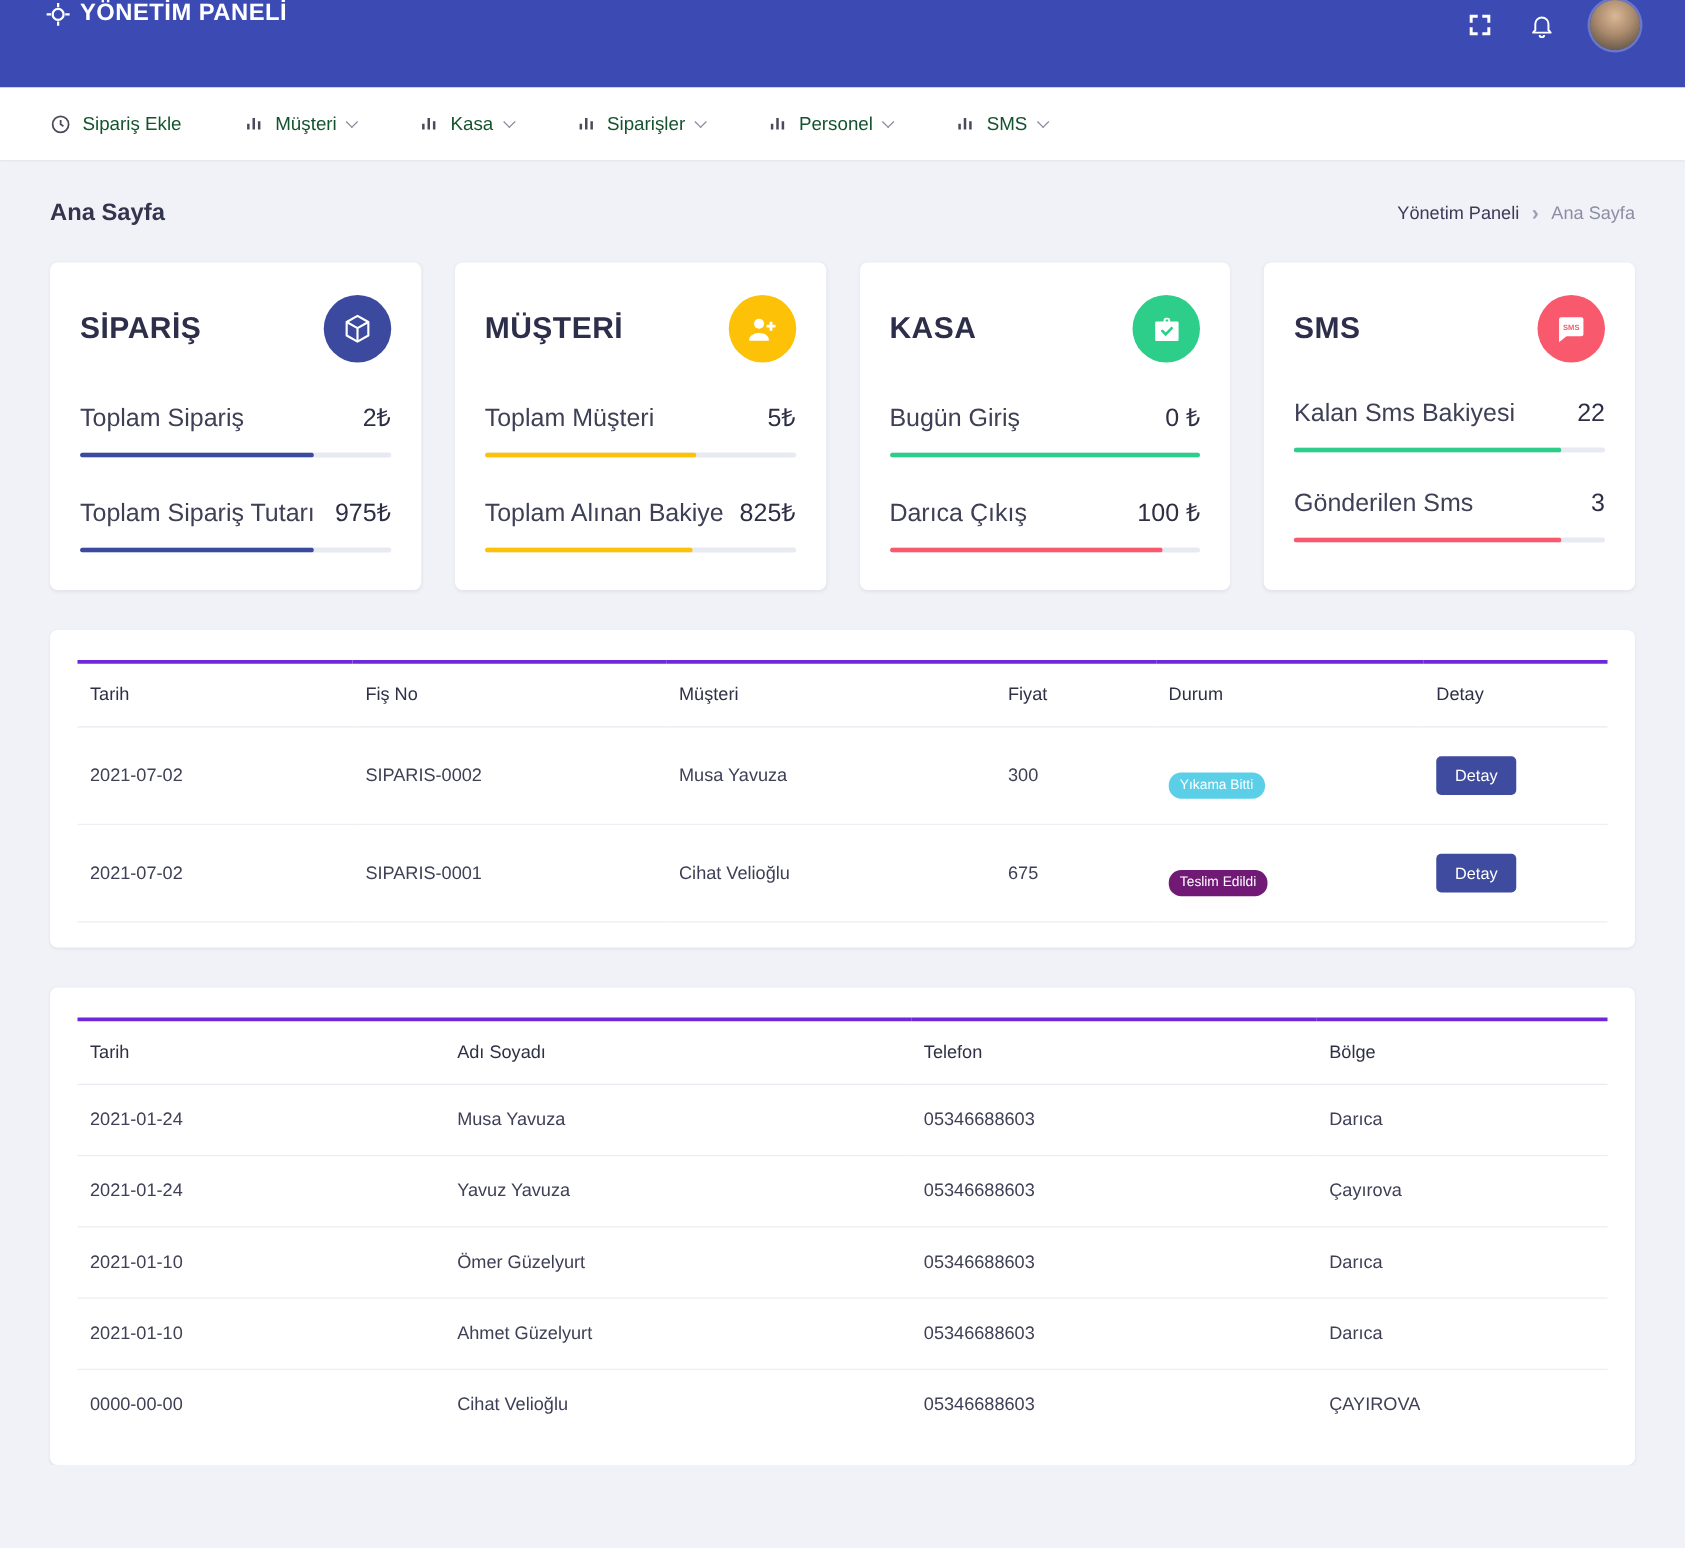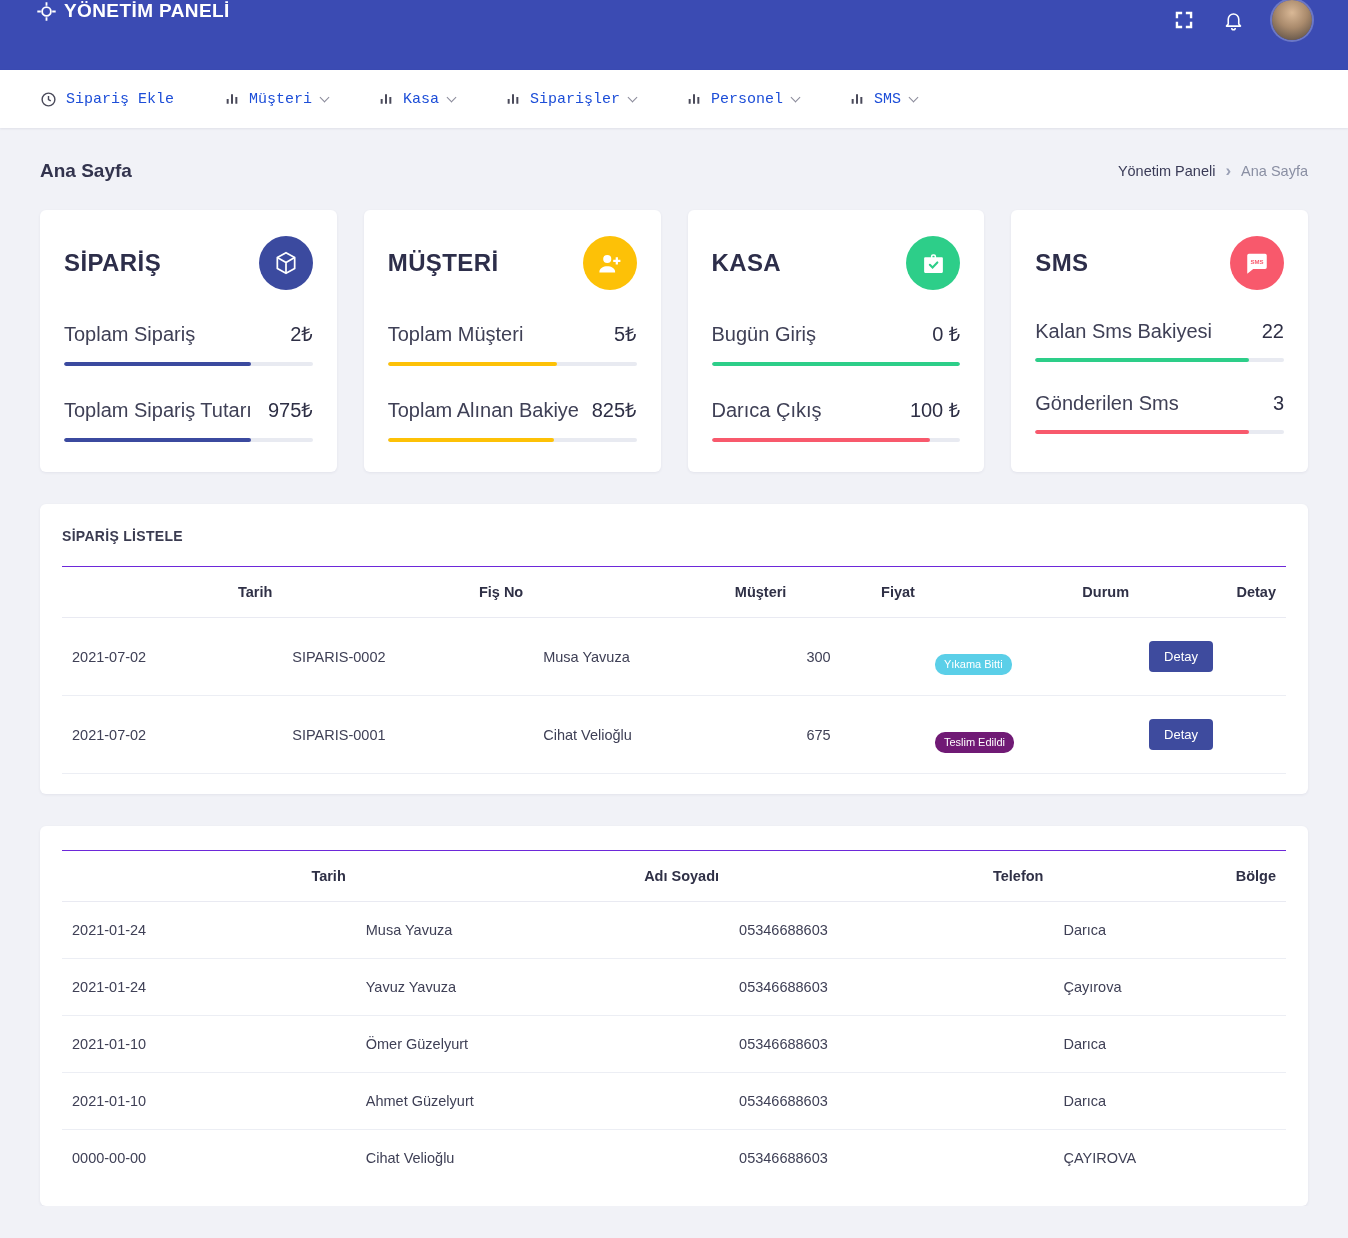--- a/index.html
+++ b/index.html
@@ -10,21 +10,21 @@
   .topbar { height:70px; background:#3b4bb3; display:flex; align-items:flex-start; justify-content:space-between; padding:0 36px; }
   .brand { display:flex; align-items:center; gap:7px; color:#fff; font-size:19px; font-weight:bold; letter-spacing:.4px; cursor:pointer; }
   .topbar-right { display:flex; align-items:center; gap:28px; }
   .icon-btn { cursor:pointer; display:flex; align-items:center; }
   .avatar { width:40px; height:40px; border-radius:50%; cursor:pointer;
             background:radial-gradient(circle at 50% 32%, #d9b896 0%, #a98a6c 45%, #6e5d4e 80%, #4e443a 100%);
             box-shadow:0 0 0 2px rgba(255,255,255,.25); }
 
   
   .menubar { height:58px; background:#fff; display:flex; align-items:center; padding:0 40px; gap:50px; box-shadow:0 1px 2px rgba(30,30,70,.08); }
-  .menu-item { display:flex; align-items:center; gap:9px; font-size:15px; color:#1d4ed8; cursor:pointer; white-space:nowrap;font-family:Liberation Mono, monospace; }
+  .menu-item { display:flex; align-items:center; gap:9px; font-size:15px; color:#14532d; cursor:pointer; white-space:nowrap; }
   .chev { width:7px; height:7px; border-right:1.7px solid #8a8a9a; border-bottom:1.7px solid #8a8a9a; transform:rotate(45deg); margin-top:-4px; }
 
   
   .container { padding:26px 40px 0; }
   .page-head { display:flex; justify-content:space-between; align-items:center; margin:6px 0 28px; }
   .page-title { font-size:19px; font-weight:bold; color:#33344e; }
   .breadcrumb { display:flex; align-items:center; gap:10px; font-size:14.5px; }
   .crumb-link { color:#3a3b57; cursor:pointer; }
   .crumb-sep { color:#9aa0b5; font-size:17px; font-weight:bold; }
   .crumb-current { color:#8a8fa3; }
@@ -37,21 +37,21 @@
   .icon-circle { width:54px; height:54px; border-radius:50%; display:flex; align-items:center; justify-content:center; flex:0 0 54px; }
   .stat-row { display:flex; justify-content:space-between; align-items:baseline; margin-top:30px; font-size:20px; color:#3f4056; }
   .stat-value { color:#2e2f45; }
   .bar-track { height:4px; background:#e8eaf1; border-radius:2px; margin-top:15px; overflow:hidden; }
   .bar-fill { height:100%; border-radius:2px; }
 
   
   .panel { background:#fff; border-radius:6px; margin-top:32px; padding:24px 22px 20px; box-shadow:0 1px 3px rgba(40,40,90,.07); }
   .panel-title { font-size:14px; font-weight:bold; color:#3a3b50; letter-spacing:.3px; padding-bottom:22px; }
   table { width:100%; border-collapse:collapse; }
-  th { text-align:right; font-size:14.5px; color:#2f3046; font-weight:bold; padding:17px 10px; border-top:1px solid #6d28d9; border-bottom:1px solid #e9eaf2; }
+  th { text-align:left; font-size:14.5px; color:#2f3046; font-weight:normal; padding:17px 10px; border-top:3px solid #6d28d9; border-bottom:1px solid #e9eaf2; }
   td { font-size:14.5px; color:#3f4056; padding:20px 10px; border-bottom:1px solid #eceef4; }
   table.customers tr:last-child td { border-bottom:none; }
   .orders th:nth-child(1){width:18%} .orders th:nth-child(2){width:20.5%} .orders th:nth-child(3){width:21.5%}
   .orders th:nth-child(4){width:10.5%} .orders th:nth-child(5){width:17.5%} .orders th:nth-child(6){width:12%}
   .customers th:nth-child(1){width:24%} .customers th:nth-child(2){width:30.5%}
   .customers th:nth-child(3){width:26.5%} .customers th:nth-child(4){width:19%}
   .badge { display:inline-block; padding:4px 9px 5px; font-size:11px; color:#fff; border-radius:10px;margin-top:16px; }
   .detay-btn { background:#3e4b9e; color:#fff; font-size:13px; padding:8px 15px; border:none; border-radius:4px; cursor:pointer; font-family:inherit; }
 </style>
 </head>
@@ -254,21 +254,20 @@
           <span class="stat-value">3</span>
         </div>
       <div class="bar-track">
           <div class="bar-fill" style="width: 86%; background: rgb(248, 89, 108);"></div>
         </div>
     </div>
 
   </div>
 
   <section class="panel">
-    <div class="panel-title">SİPARİŞ LİSTELE</div>
     <table class="orders">
       <thead>
         <tr>
           <th>Tarih</th>
           <th>Fiş No</th>
           <th>Müşteri</th>
           <th>Fiyat</th>
           <th>Durum</th>
           <th>Detay</th>
         </tr>

